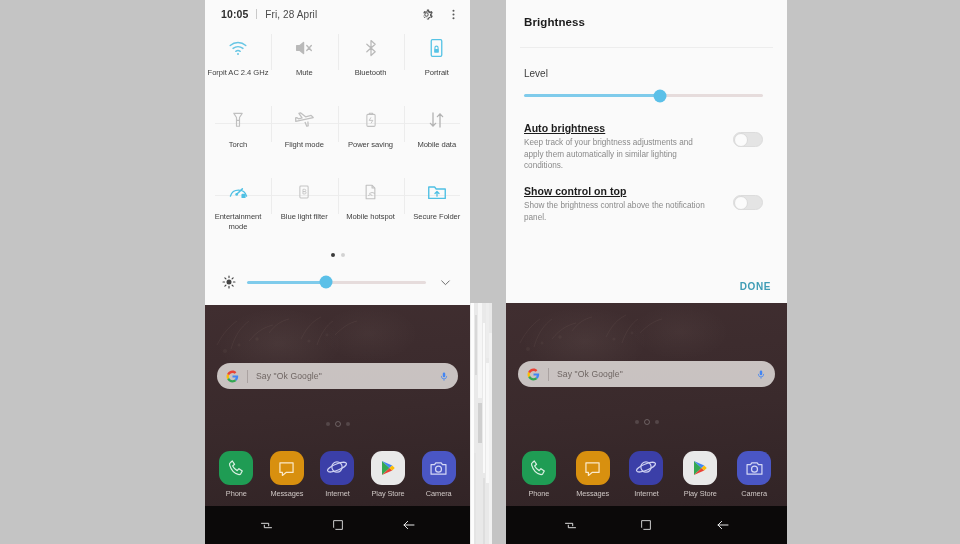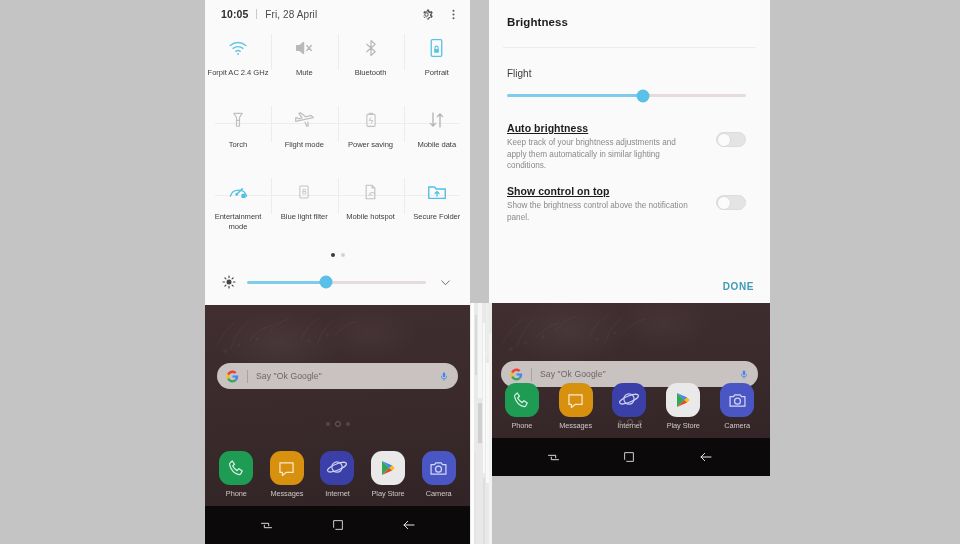--- a/index.html
+++ b/index.html
@@ -19,21 +19,21 @@
     left: 0; top: 0;
     width: 960px; height: 544px;
   }
 
   
   .panel {
     position: absolute;
     overflow: hidden;
   }
   #panel-left  { left: 205px; top: 0; width: 265px; height: 544px; }
-  #panel-right { left: 489px; top: 0; width: 281px; height: 476px; }
+  #panel-right { left: 506px; top: 0; width: 281px; height: 544px; }
 
   .panel-top {
     position: absolute;
     left: 0; top: 0; right: 0;
     background: #fafafa;
     overflow: hidden;
   }
   #panel-left  .panel-top { height: 392px; }
   #panel-right .panel-top { height: 303px; }
 
@@ -713,21 +713,21 @@
     </div>
   </div>
 
   <div class="panel" id="panel-right">
 
     <div class="panel-top">
 
       <div class="sheet-title">Brightness</div>
       <div class="sheet-rule"></div>
 
-      <div class="sheet-level-label">Flight</div>
+      <div class="sheet-level-label">Level</div>
       <div class="sheet-slider">
         <span class="slider-track" style="display:block;margin:0;height:3px;">
           <span class="slider-fill" style="width:57%"></span>
           <span class="slider-rest" style="left:57%"></span>
           <span class="slider-thumb" style="left:57%"></span>
         </span>
       </div>
 
       <div class="sheet-opt" style="top:122px">
         <div class="opt-title">Auto brightness</div>

